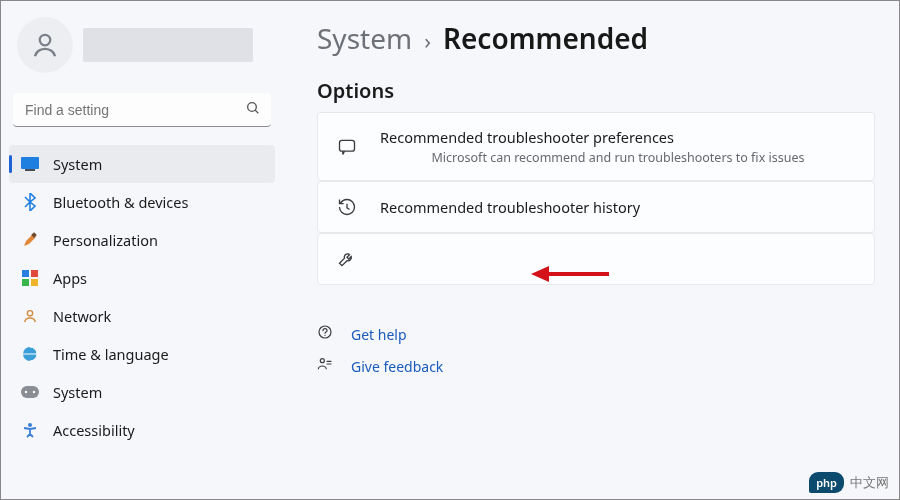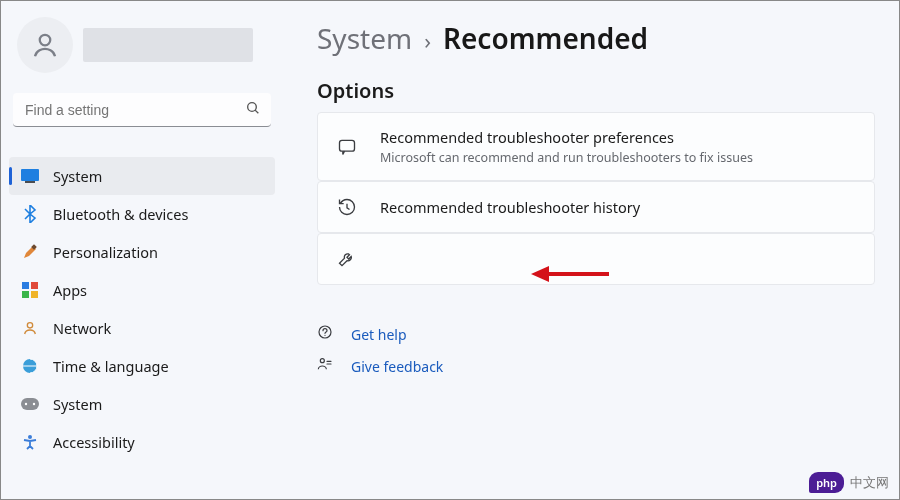--- a/index.html
+++ b/index.html
@@ -38,21 +38,21 @@
     background: #eceef2;
     display: flex; align-items: center; justify-content: center;
     color: #7b7f88;
   }
   .name-block {
     width: 170px; height: 34px;
     background: #dfe1e6;
     border-radius: 2px;
   }
   .search {
-    margin: 6px 4px 30px 4px;
+    margin: 6px 4px 18px 4px;
     position: relative;
   }
   .search input {
     width: 100%;
     height: 34px;
     padding: 0 36px 0 12px;
     font-size: 14px;
     border: none;
     border-bottom: 1px solid #8a8d93;
     background: #fdfdfe;
@@ -129,21 +129,21 @@
     gap: 22px;
     cursor: default;
   }
   .card .cicon {
     width: 22px; height: 22px;
     display: flex; align-items: center; justify-content: center;
     color: #3a3c40;
   }
   .card .ctext { flex: 1; }
   .card .ctitle { font-size: 14.5px; color: #1b1b1b; }
-  .card .csub { font-size: 12.5px; color: #65686e; margin-top: 2px; }
+  .card .csub { font-size: 12.5px; color: #65686e; margin-top: 2px; text-align: center; }
   .links { margin-top: 39px; }
   .linkrow {
     display: flex;
     align-items: center;
     gap: 16px;
     font-size: 14px;
     color: #1a5bbd;
     margin-bottom: 12px;
     cursor: pointer;
   }
@@ -155,21 +155,21 @@
     pointer-events: none;
   }
   
   .watermark {
     position: absolute;
     right: 10px; bottom: 6px;
     display: flex; align-items: center; gap: 6px;
     font-size: 13px; color: #777;
   }
   .watermark .bubble {
-    background: #4c1d95;
+    background: #0c4a6e;
     color: #fff;
     font-size: 11px;
     font-weight: 600;
     padding: 3px 7px;
     border-radius: 9px 9px 9px 2px;
   }
 </style>
 </head>
 <body>
 

